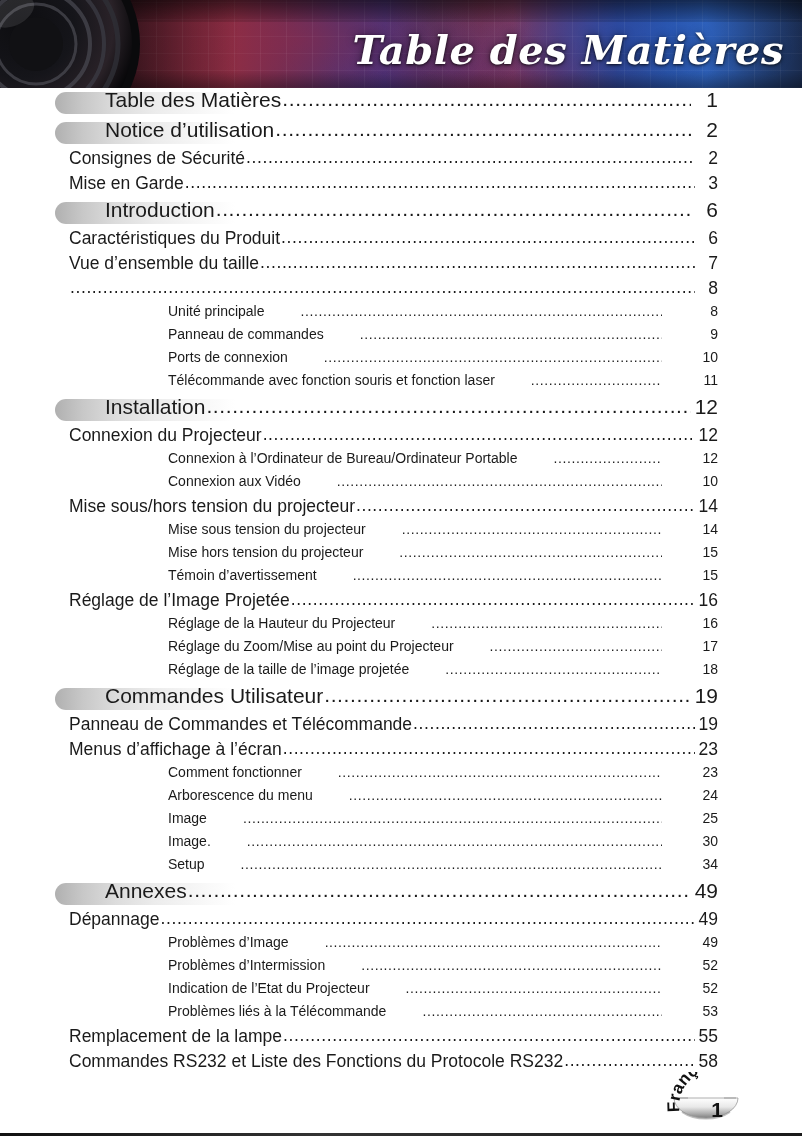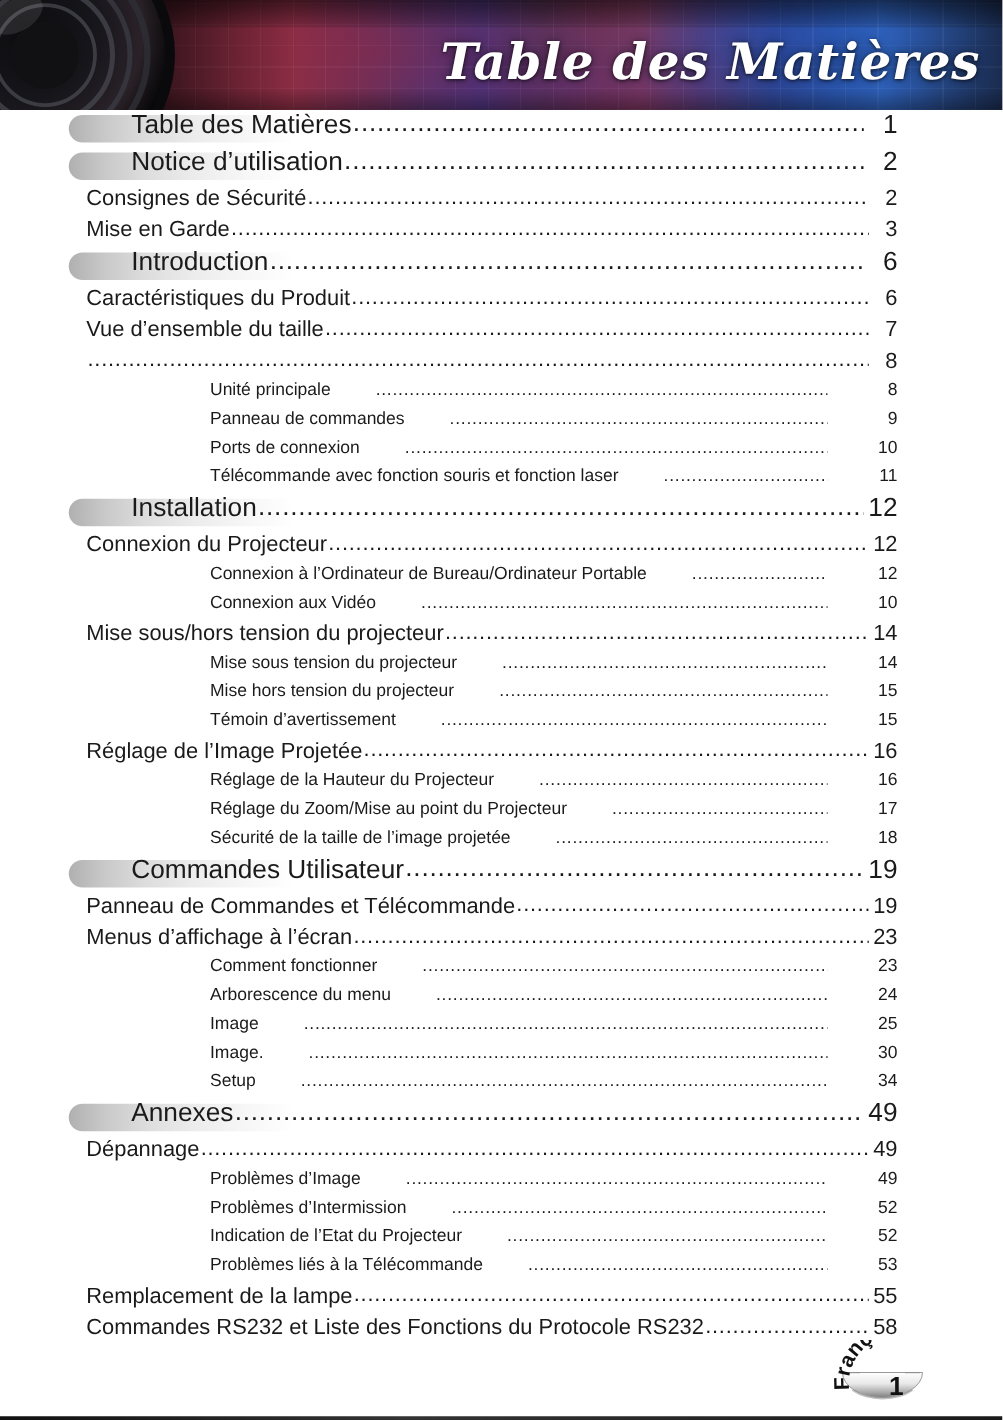--- a/index.html
+++ b/index.html
@@ -312,21 +312,21 @@
       <span class="label">Réglage de la Hauteur du Projecteur</span>
       <span class="leader"></span>
       <span class="pg">16</span>
     </div>
     <div class="row lvl3">
       <span class="label">Réglage du Zoom/Mise au point du Projecteur</span>
       <span class="leader"></span>
       <span class="pg">17</span>
     </div>
     <div class="row lvl3">
-      <span class="label">Sécurité de la taille de l’image projetée</span>
+      <span class="label">Réglage de la taille de l’image projetée</span>
       <span class="leader"></span>
       <span class="pg">18</span>
     </div>
     <div class="row lvl1">
       <div class="pill"></div>
       <span class="label">Commandes Utilisateur</span>
       <span class="leader"></span>
       <span class="pg">19</span>
     </div>
     <div class="row lvl2">

